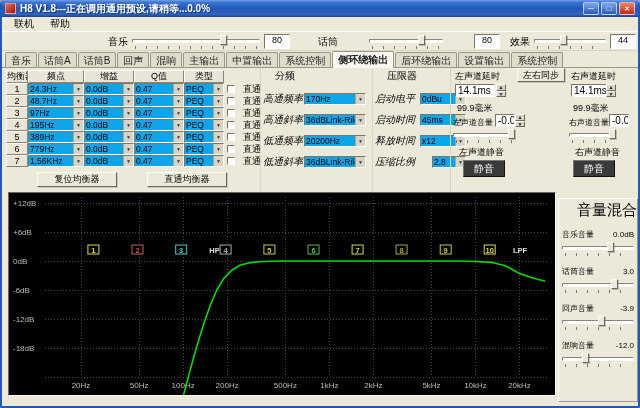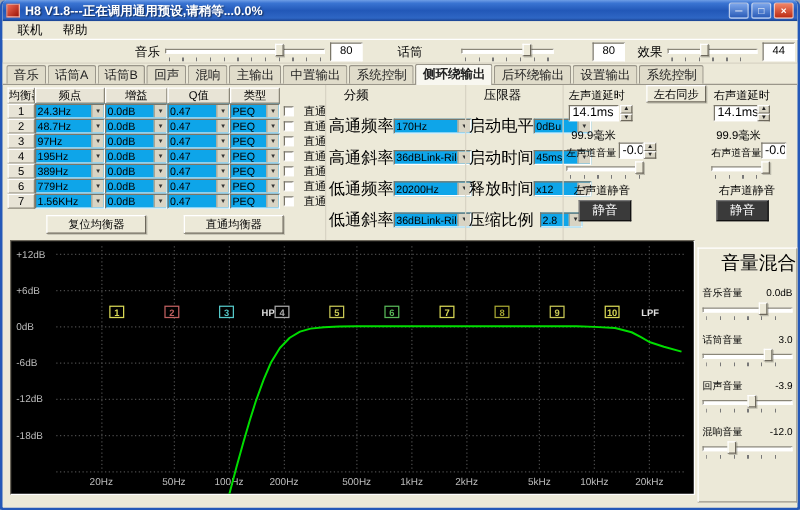--- a/index.html
+++ b/index.html
@@ -38,21 +38,21 @@
 .cval{flex:1;font-size:8.5px;line-height:10px;padding-left:1px;white-space:nowrap;overflow:hidden;}
 .carr{width:10px;flex:none;background:#d8d4c4;border-left:1px solid #a9a593;font-size:5px;line-height:10px;text-align:center;color:#333;}
 .byp{display:flex;align-items:center;gap:8px;padding-left:3px;height:12px;}
 .cb{width:8px;height:8px;background:#fff;border:1px solid;border-color:#7a7668 #fff #fff #7a7668;flex:none;}
 .cbl{font-size:9px;white-space:nowrap;}
 .eqbtns{display:flex;justify-content:center;gap:30px;margin-top:5px;}
 .btn{display:inline-block;background:#ece9d8;border:1px solid;border-color:#fff #6d685c #6d685c #fff;box-shadow:1px 1px 0 rgba(0,0,0,.15);font-size:9px;text-align:center;}
 .eqbtns .btn{width:80px;height:15px;line-height:13px;}
 .ptitle{font-size:10px;padding:1px 0 2px 12px;}
 .prow{display:flex;align-items:center;margin:7px 2px 0 0;}
-.plabel{font-size:13px;flex:1;white-space:nowrap;}
+.plabel{font-size:10px;flex:1;white-space:nowrap;font-style:italic;}
 .prow .combo{flex:none;}
 .lbl9{position:absolute;font-size:9px;white-space:nowrap;}
 .lbl8{position:absolute;font-size:8px;white-space:nowrap;}
 .dval{position:absolute;width:40px;height:13px;background:#fff;border:1px solid;border-color:#7a7668 #fff #fff #7a7668;font-size:10px;line-height:11px;padding-left:2px;white-space:nowrap;overflow:hidden;}
 .spin{position:absolute;width:10px;height:13px;display:flex;flex-direction:column;}
 .spin span{flex:1;background:#d8d4c4;border:1px solid;border-color:#fff #6d685c #6d685c #fff;font-size:5px;line-height:4px;text-align:center;color:#222;overflow:hidden;}
 .mute{position:absolute;width:42px;height:17px;background:#3a3a3a;color:#fff;font-size:10px;line-height:15px;text-align:center;border:1px solid;border-color:#777 #111 #111 #777;}
 .abstrk{position:absolute;height:14px;}
 #graph{position:absolute;left:6px;top:192px;width:548px;height:204px;background:#000;border:1px solid;border-color:#6d685c #fff #fff #6d685c;}
 #graph svg{display:block;}

